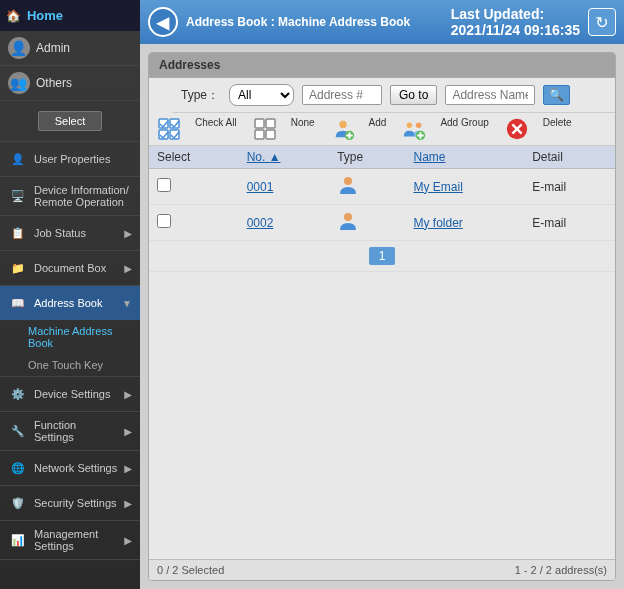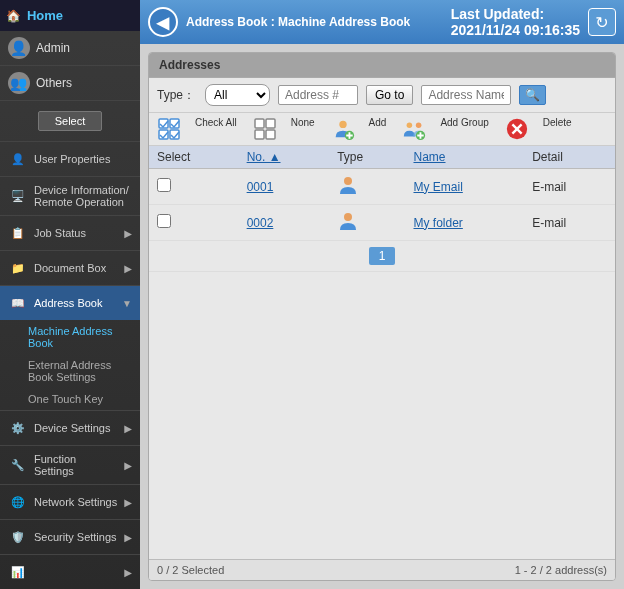--- a/index.html
+++ b/index.html
@@ -147,20 +147,21 @@
     }
 
     
     .toolbar-row {
       display: flex;
       align-items: center;
       padding: 6px 8px;
       gap: 8px;
       border-bottom: 1px solid #ccc;
       background: #e8e8e8;
+      margin-left: 24px;
     }
     .type-label { color: #333; font-size: 12px; margin-right: 2px; }
     .type-select {
       padding: 2px 4px;
       font-size: 12px;
       border: 1px solid #999;
       background: #fff;
       border-radius: 8px;
     }
     .addr-input {
@@ -348,21 +349,20 @@
     </div>
   </div>
 
   <div class="sidebar-section">
     <div class="sidebar-item active">
       <div class="item-icon">📖</div>
       <span>Address Book</span>
       <span class="arrow">▼</span>
     </div>
     <div class="sidebar-subitem active">Machine Address Book</div>
-    <div class="sidebar-subitem">External Address Book Settings</div>
     <div class="sidebar-subitem">One Touch Key</div>
   </div>
 
   <div class="sidebar-section">
     <div class="sidebar-item">
       <div class="item-icon">⚙️</div>
       <span>Device Settings</span>
       <span class="arrow">▶</span>
     </div>
   </div>
@@ -387,20 +387,21 @@
     <div class="sidebar-item">
       <div class="item-icon">🛡️</div>
       <span>Security Settings</span>
       <span class="arrow">▶</span>
     </div>
   </div>
 
   <div class="sidebar-section">
     <div class="sidebar-item">
       <div class="item-icon">📊</div>
+      <span>Management Settings</span>
       <span class="arrow">▶</span>
     </div>
   </div>
 
 </div>
 
 <div id="main">
 
   <div id="topbar">
     <div class="back-btn">◀</div>

